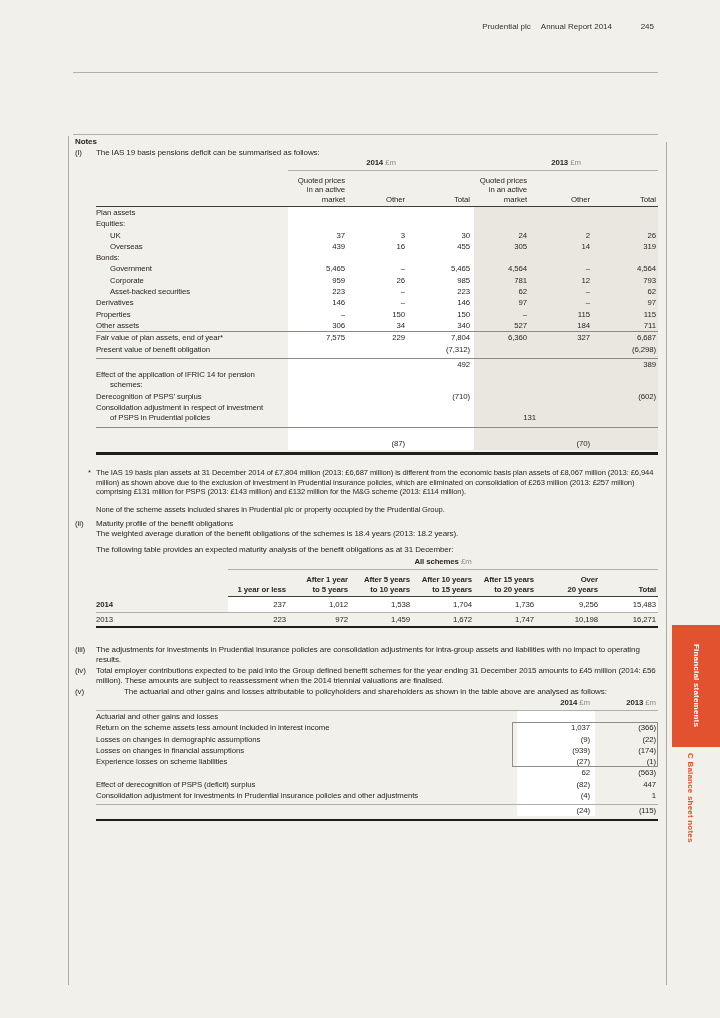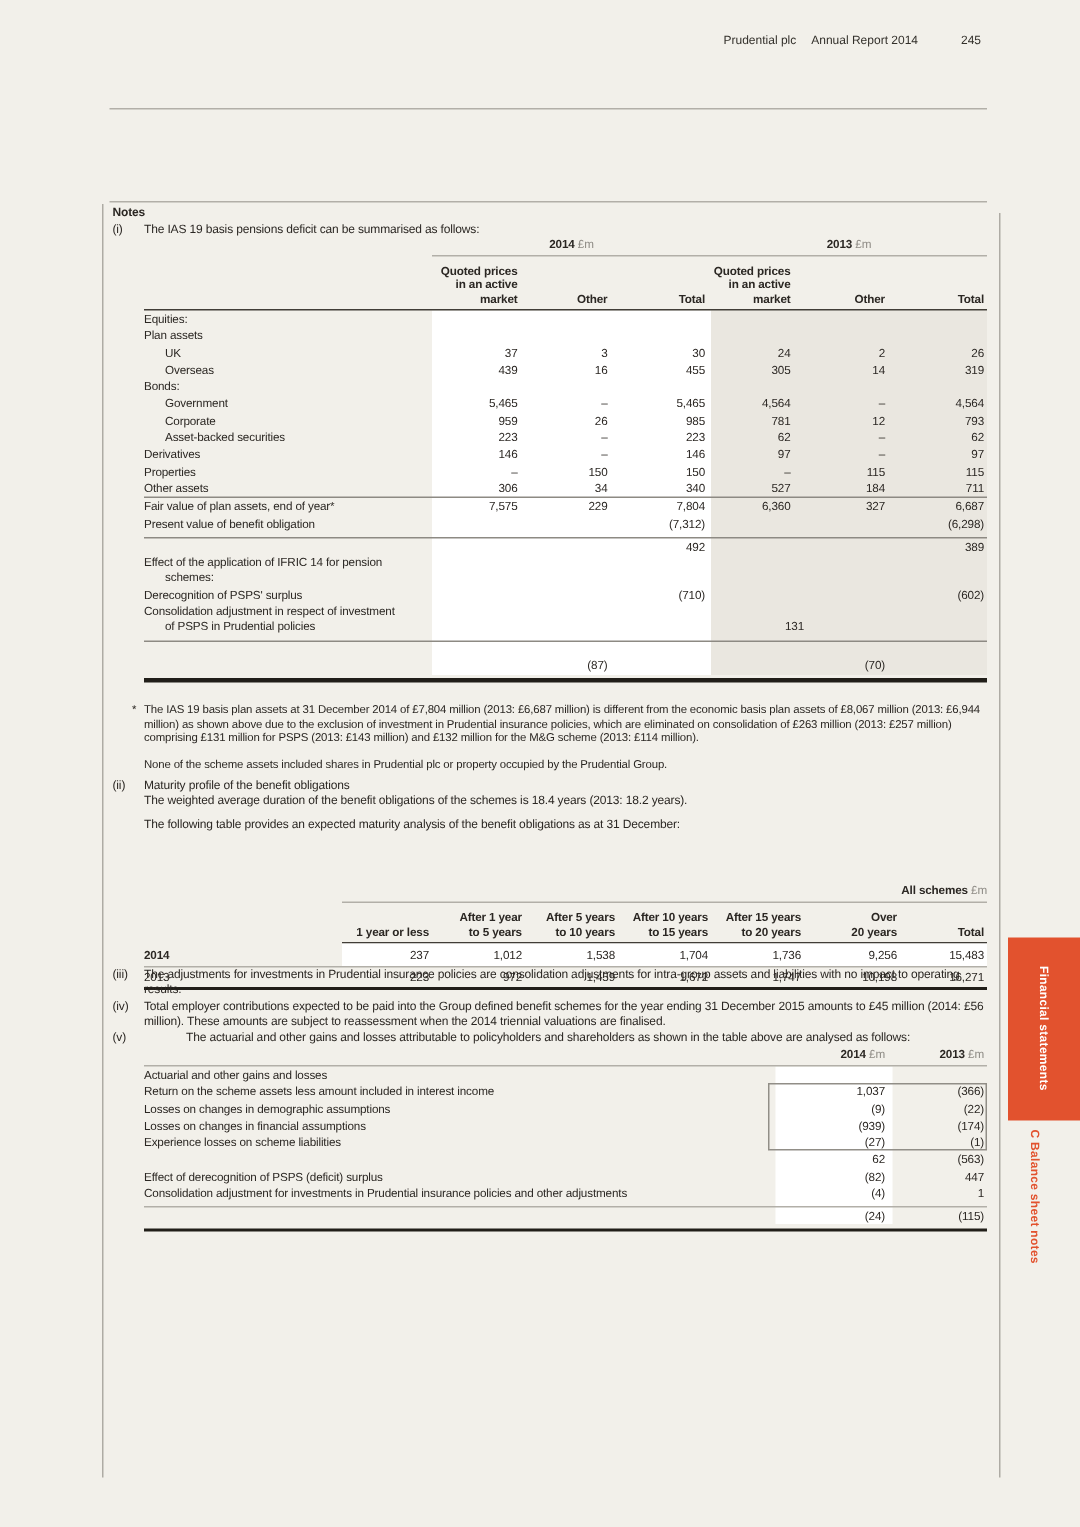--- a/index.html
+++ b/index.html
@@ -28,40 +28,40 @@
   .num{text-align:right;padding-right:2px;}
   .lab{text-align:left;}
   .ind{padding-left:14px;}
   .cont{padding-left:14px;}
 
   
   .t1-grid{display:grid;grid-template-columns:192px 59px 60px 65px 57px 63px 66px;position:relative;z-index:2;}
   .t1-years{display:grid;grid-template-columns:192px 186px 184px;height:12px;line-height:10px;position:relative;z-index:2;}
   .t1-years .yr{text-align:center;}
   .t1-colhead{height:35px;align-items:end;padding-bottom:0;}
-  .t1-colhead .num{white-space:pre-line;font-weight:bold;line-height:9.3px;padding-bottom:2px;}
+  .t1-colhead .num{white-space:pre-line;font-weight:normal;line-height:9.3px;padding-bottom:2px;}
   .t1-row{height:11.3px;line-height:11.3px;}
   .t1-row2{line-height:10px;align-items:end;padding-bottom:1px;}
   .band{position:absolute;top:49px;height:243px;z-index:0;}
   .band.white{left:192px;width:186px;background:#ffffff;}
   .band.grey{left:378px;width:184px;background:var(--band_2013,#eae7e0);}
   .inline-rule{position:relative;z-index:2;}
   .pad-b3{padding-bottom:3px;}
   .pad-b4{padding-bottom:4px;}
 
   
   .footnote{position:absolute;left:88px;top:468px;width:572px;display:flex;}
   .footnote .star{width:8px;flex:none;}
 
   .note-marker{position:absolute;left:75px;font-size:8px;line-height:10px;letter-spacing:-0.1px;}
   .note-text{position:absolute;left:96px;width:562px;}
 
   
   .t2-grid{display:grid;grid-template-columns:132px 60px 62px 62px 62px 62px 64px 58px;position:relative;}
-  .t2-title{margin-left:132px;text-align:right;height:12px;line-height:10px;margin-top:32px;}
+  .t2-title{margin-left:132px;text-align:center;height:12px;line-height:10px;}
   .ml132{margin-left:132px;}
   .t2-colhead{height:26px;align-items:end;}
   .t2-colhead .num{white-space:pre-line;font-weight:bold;line-height:9.3px;padding-bottom:2px;}
   .t2-row{height:15px;line-height:15px;}
   .t2-row.r13{height:13px;line-height:13px;}
   .t2-row.r14::before{content:"";position:absolute;left:132px;right:0;top:0;bottom:0;background:#fff;z-index:0;}
   .t2-row>div{position:relative;z-index:1;}
 
   
   .t3-grid{display:grid;grid-template-columns:416px 83px 63px;position:relative;z-index:2;}
@@ -122,30 +122,30 @@
       <div class="num">Total</div>
       <div class="num">Quoted prices
 in an active
 market</div>
       <div class="num">Other</div>
       <div class="num">Total</div>
     </div>
     <div class="rule-dark inline-rule"></div>
 
     <div class="t1-grid t1-row">
+      <div class="lab">Plan assets</div>
+      <div class="num"></div>
+        <div class="num"></div>
+        <div class="num"></div>
+        <div class="num"></div>
+        <div class="num"></div>
+        <div class="num"></div>
+    </div>
+    <div class="t1-grid t1-row">
       <div class="lab">Equities:</div>
-      <div class="num"></div>
-        <div class="num"></div>
-        <div class="num"></div>
-        <div class="num"></div>
-        <div class="num"></div>
-        <div class="num"></div>
-    </div>
-    <div class="t1-grid t1-row">
-      <div class="lab">Plan assets</div>
       <div class="num"></div>
         <div class="num"></div>
         <div class="num"></div>
         <div class="num"></div>
         <div class="num"></div>
         <div class="num"></div>
     </div>
     <div class="t1-grid t1-row">
       <div class="lab ind">UK</div>
       <div class="num">37</div>

